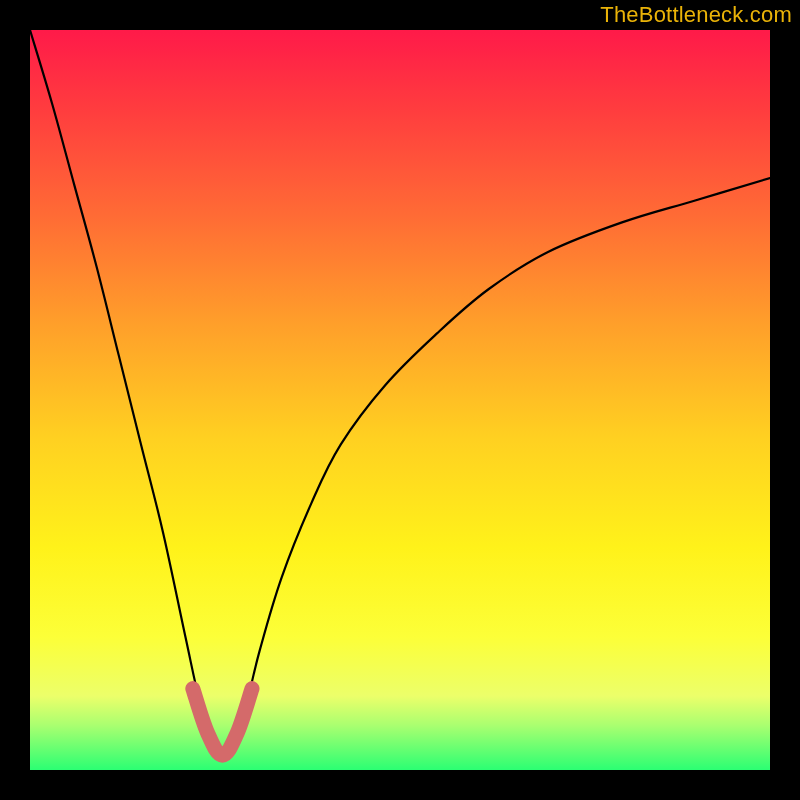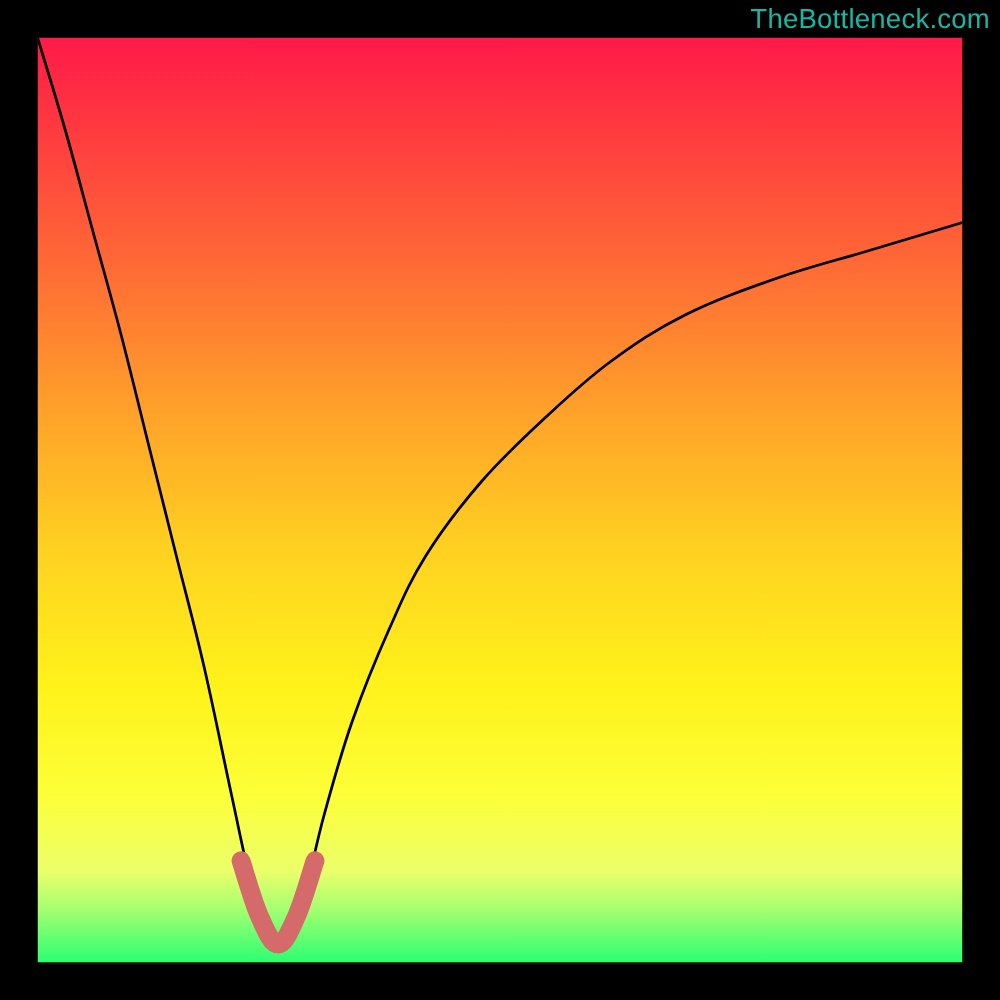--- a/index.html
+++ b/index.html
@@ -38,21 +38,21 @@
       #fcff38 82%,
       #ecff6a 90%,
       #a9ff70 94%,
       #2bff73 100%
     );
   }
   .watermark {
     position: absolute;
     top: 2px;
     right: 8px;
-    color: #14b8a6;
+    color: #eab308;
     font-size: 22px;
     letter-spacing: 0.2px;
     user-select: none;
   }
   svg.curves {
     position: absolute;
     inset: 0;
     width: 740px;
     height: 740px;
   }

